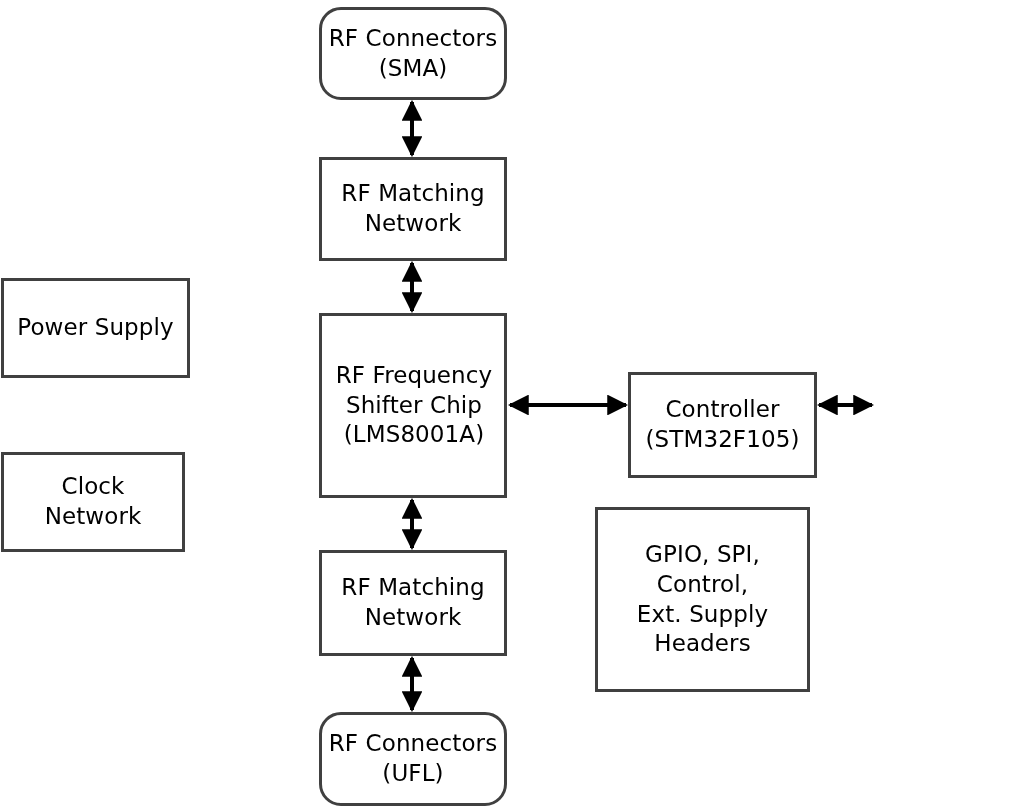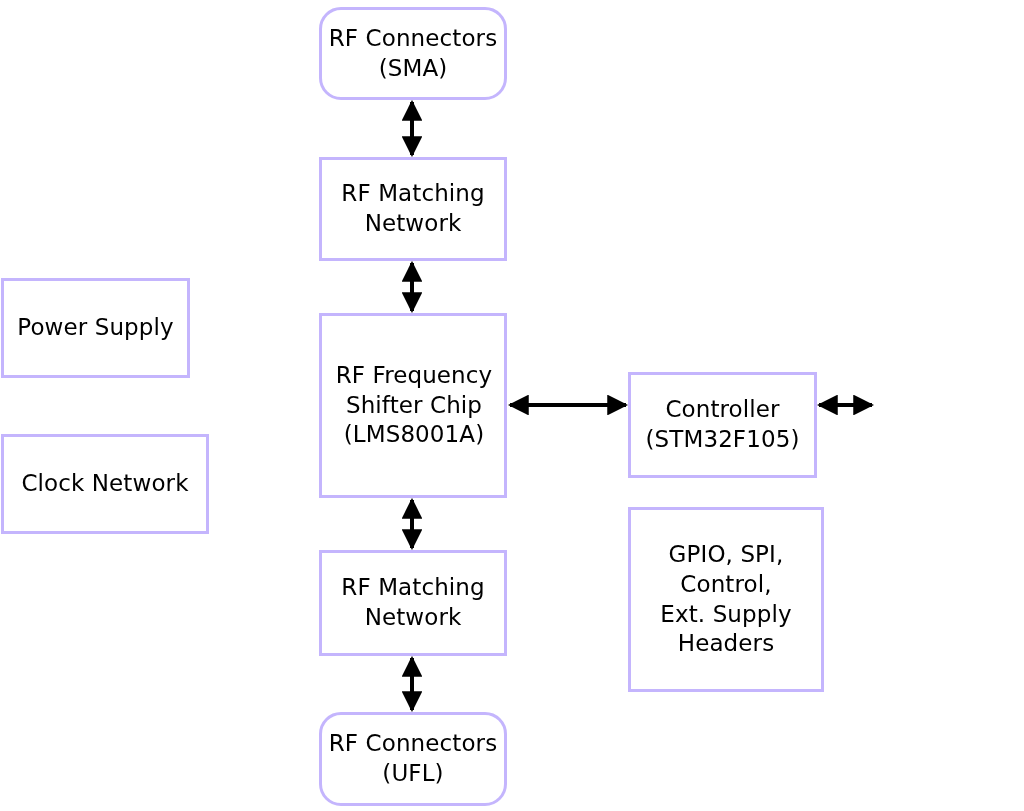--- a/index.html
+++ b/index.html
@@ -15,21 +15,21 @@
     position: relative;
     width: 1024px;
     height: 811px;
     background: #ffffff;
     overflow: hidden;
   }
   .block {
     position: absolute;
     box-sizing: border-box;
     background: #ffffff;
-    border: 3px solid #c4b5fd;
+    border: 3px solid #404040;
     display: flex;
     align-items: center;
     justify-content: center;
     text-align: center;
     color: #000000;
     font-size: 23px;
     line-height: 1.30;
     letter-spacing: 0.1px;
     white-space: pre-line;
     padding: 2px 6px;
@@ -114,30 +114,30 @@
 
   <div class="block rounded" style="left:319px; top:712px; width:188px; height:94px;">
     <span class="label">RF Connectors
 (UFL)</span>
   </div>
 
   <div class="block" style="left:1px; top:278px; width:189px; height:100px;">
     <span class="label">Power Supply</span>
   </div>
 
-  <div class="block" style="left:1px; top:434px; width:208px; height:100px;">
+  <div class="block" style="left:1px; top:452px; width:184px; height:100px;">
     <span class="label">Clock Network</span>
   </div>
 
   <div class="block" style="left:628px; top:352px; width:189px; height:106px;margin-top:20px;">
     <span class="label">Controller
 (STM32F105)</span>
   </div>
 
 
-  <div class="block" style="left:628px; top:507px; width:196px; height:185px;">
+  <div class="block" style="left:595px; top:507px; width:215px; height:185px;">
     <span class="label">GPIO, SPI,
 Control,
 Ext. Supply
 Headers</span>
   </div>
 
 </div>
 
 </body></html>

